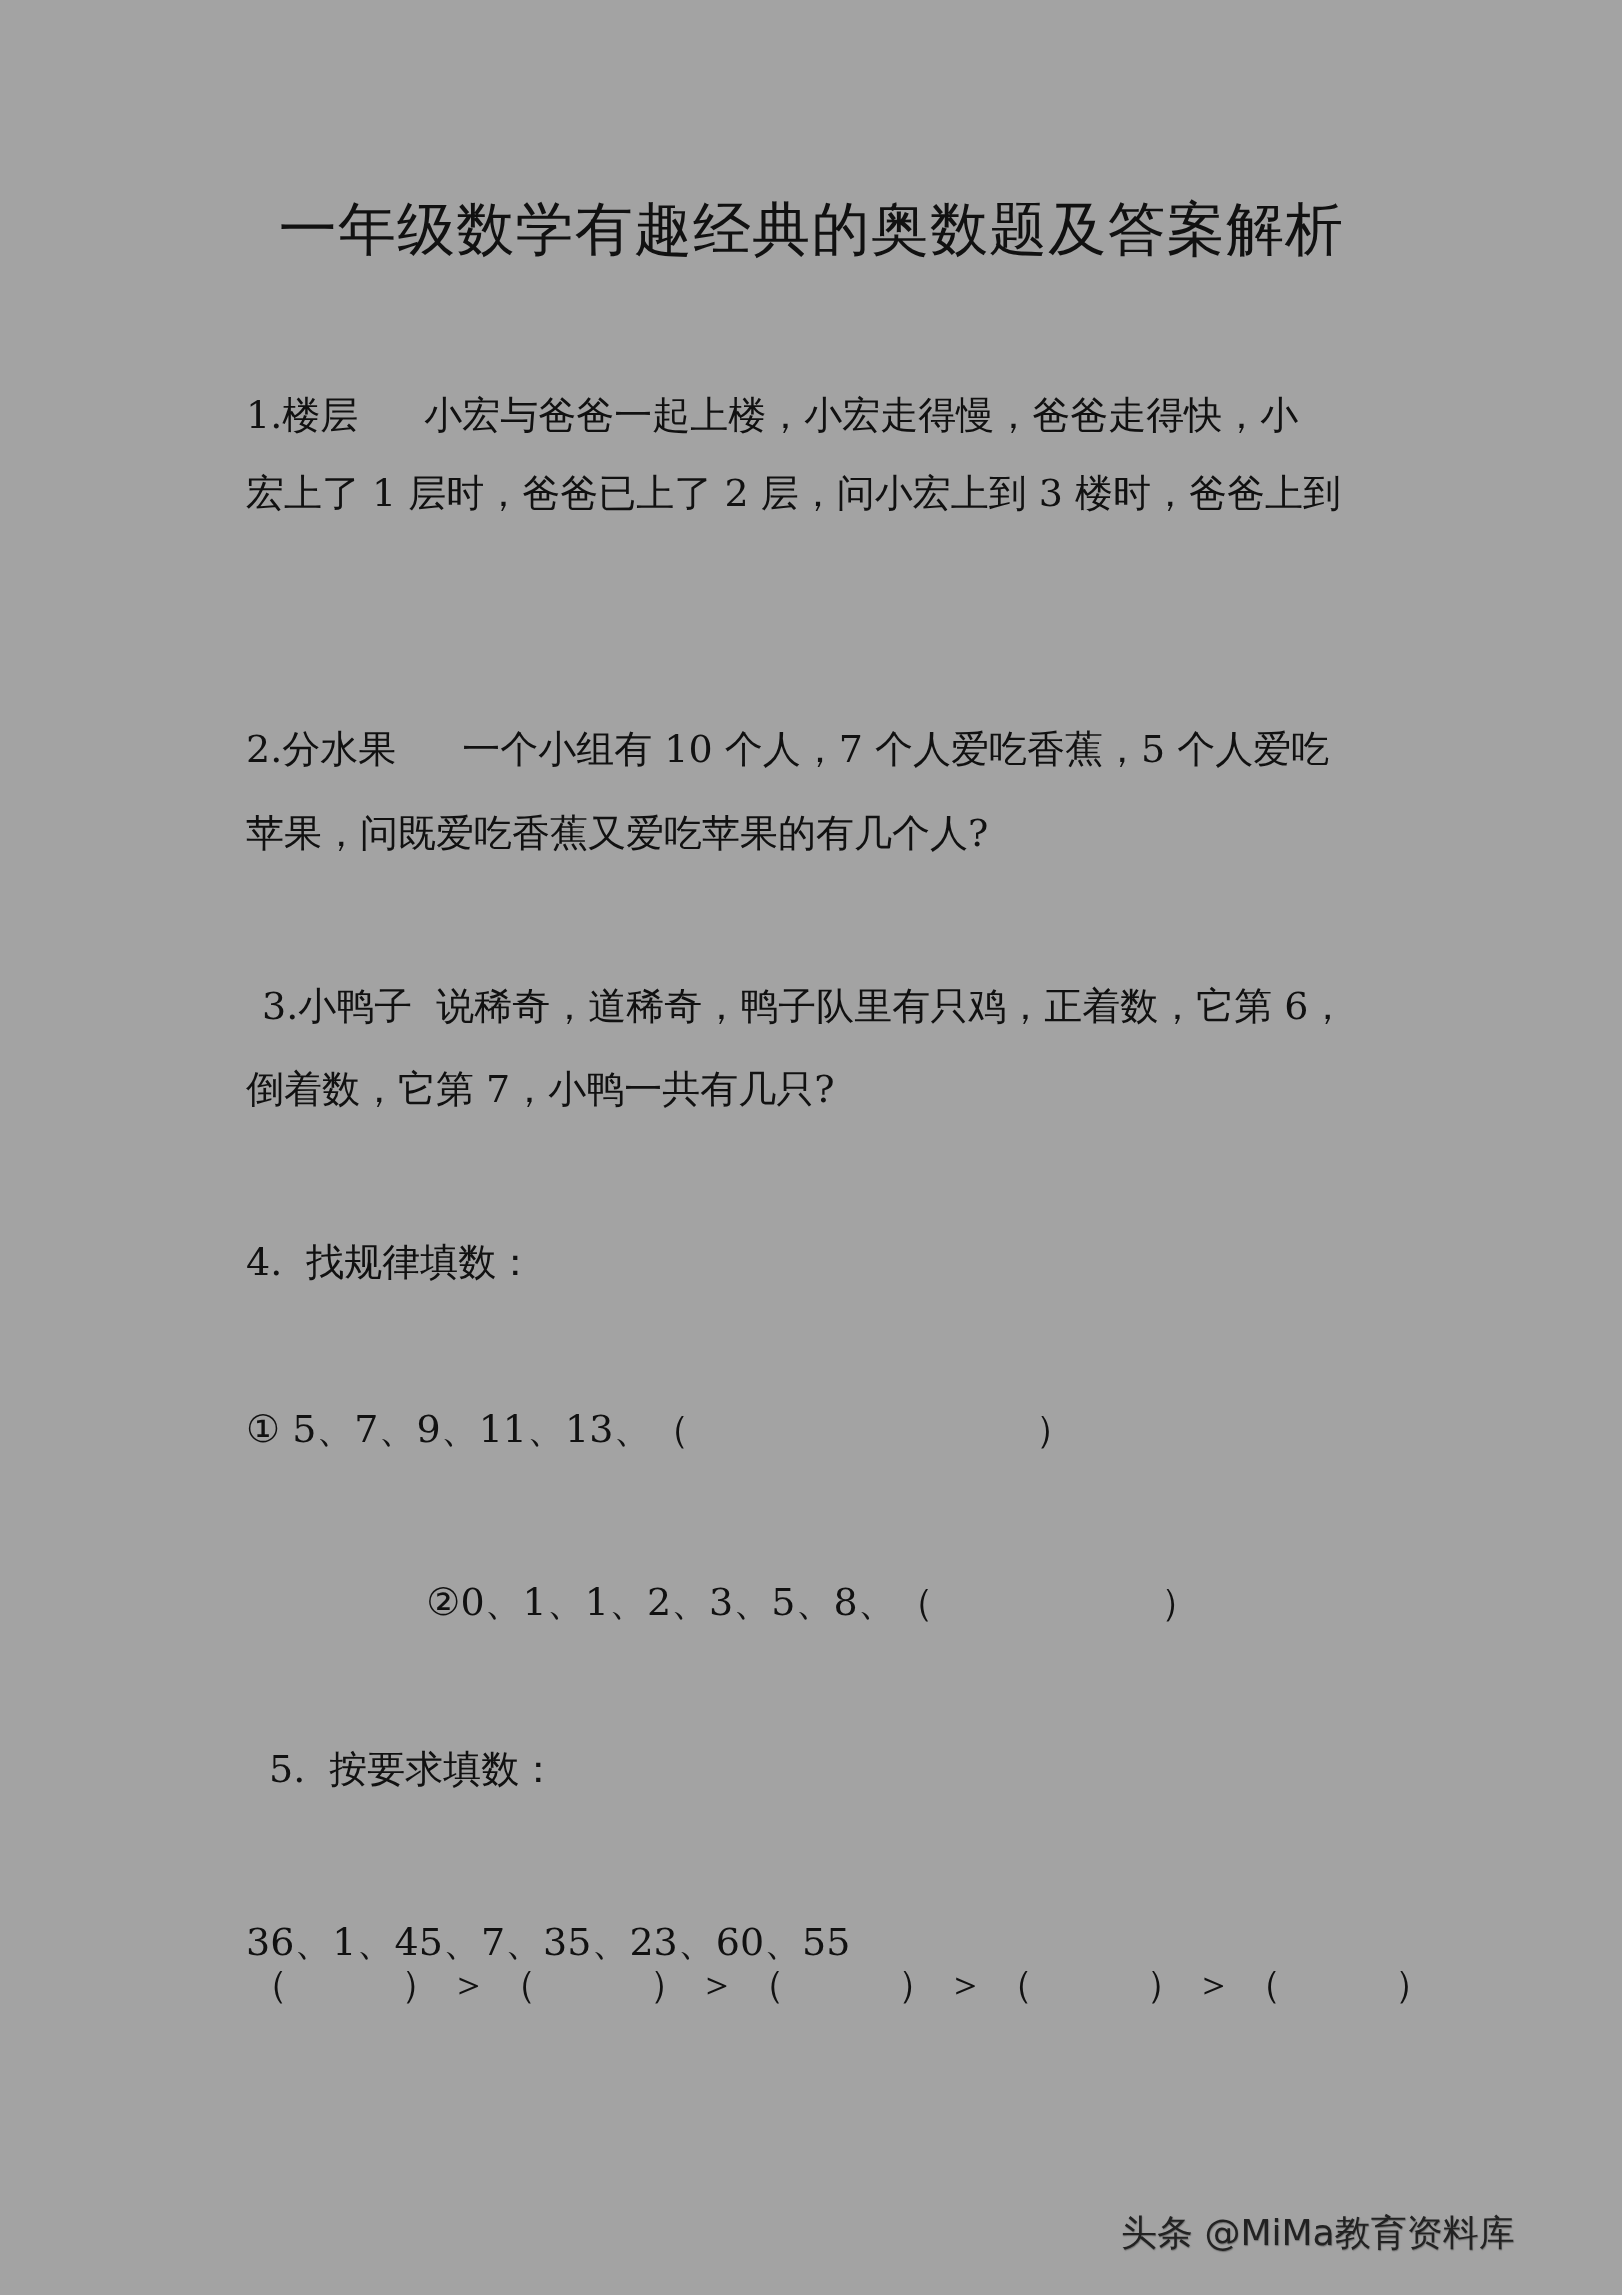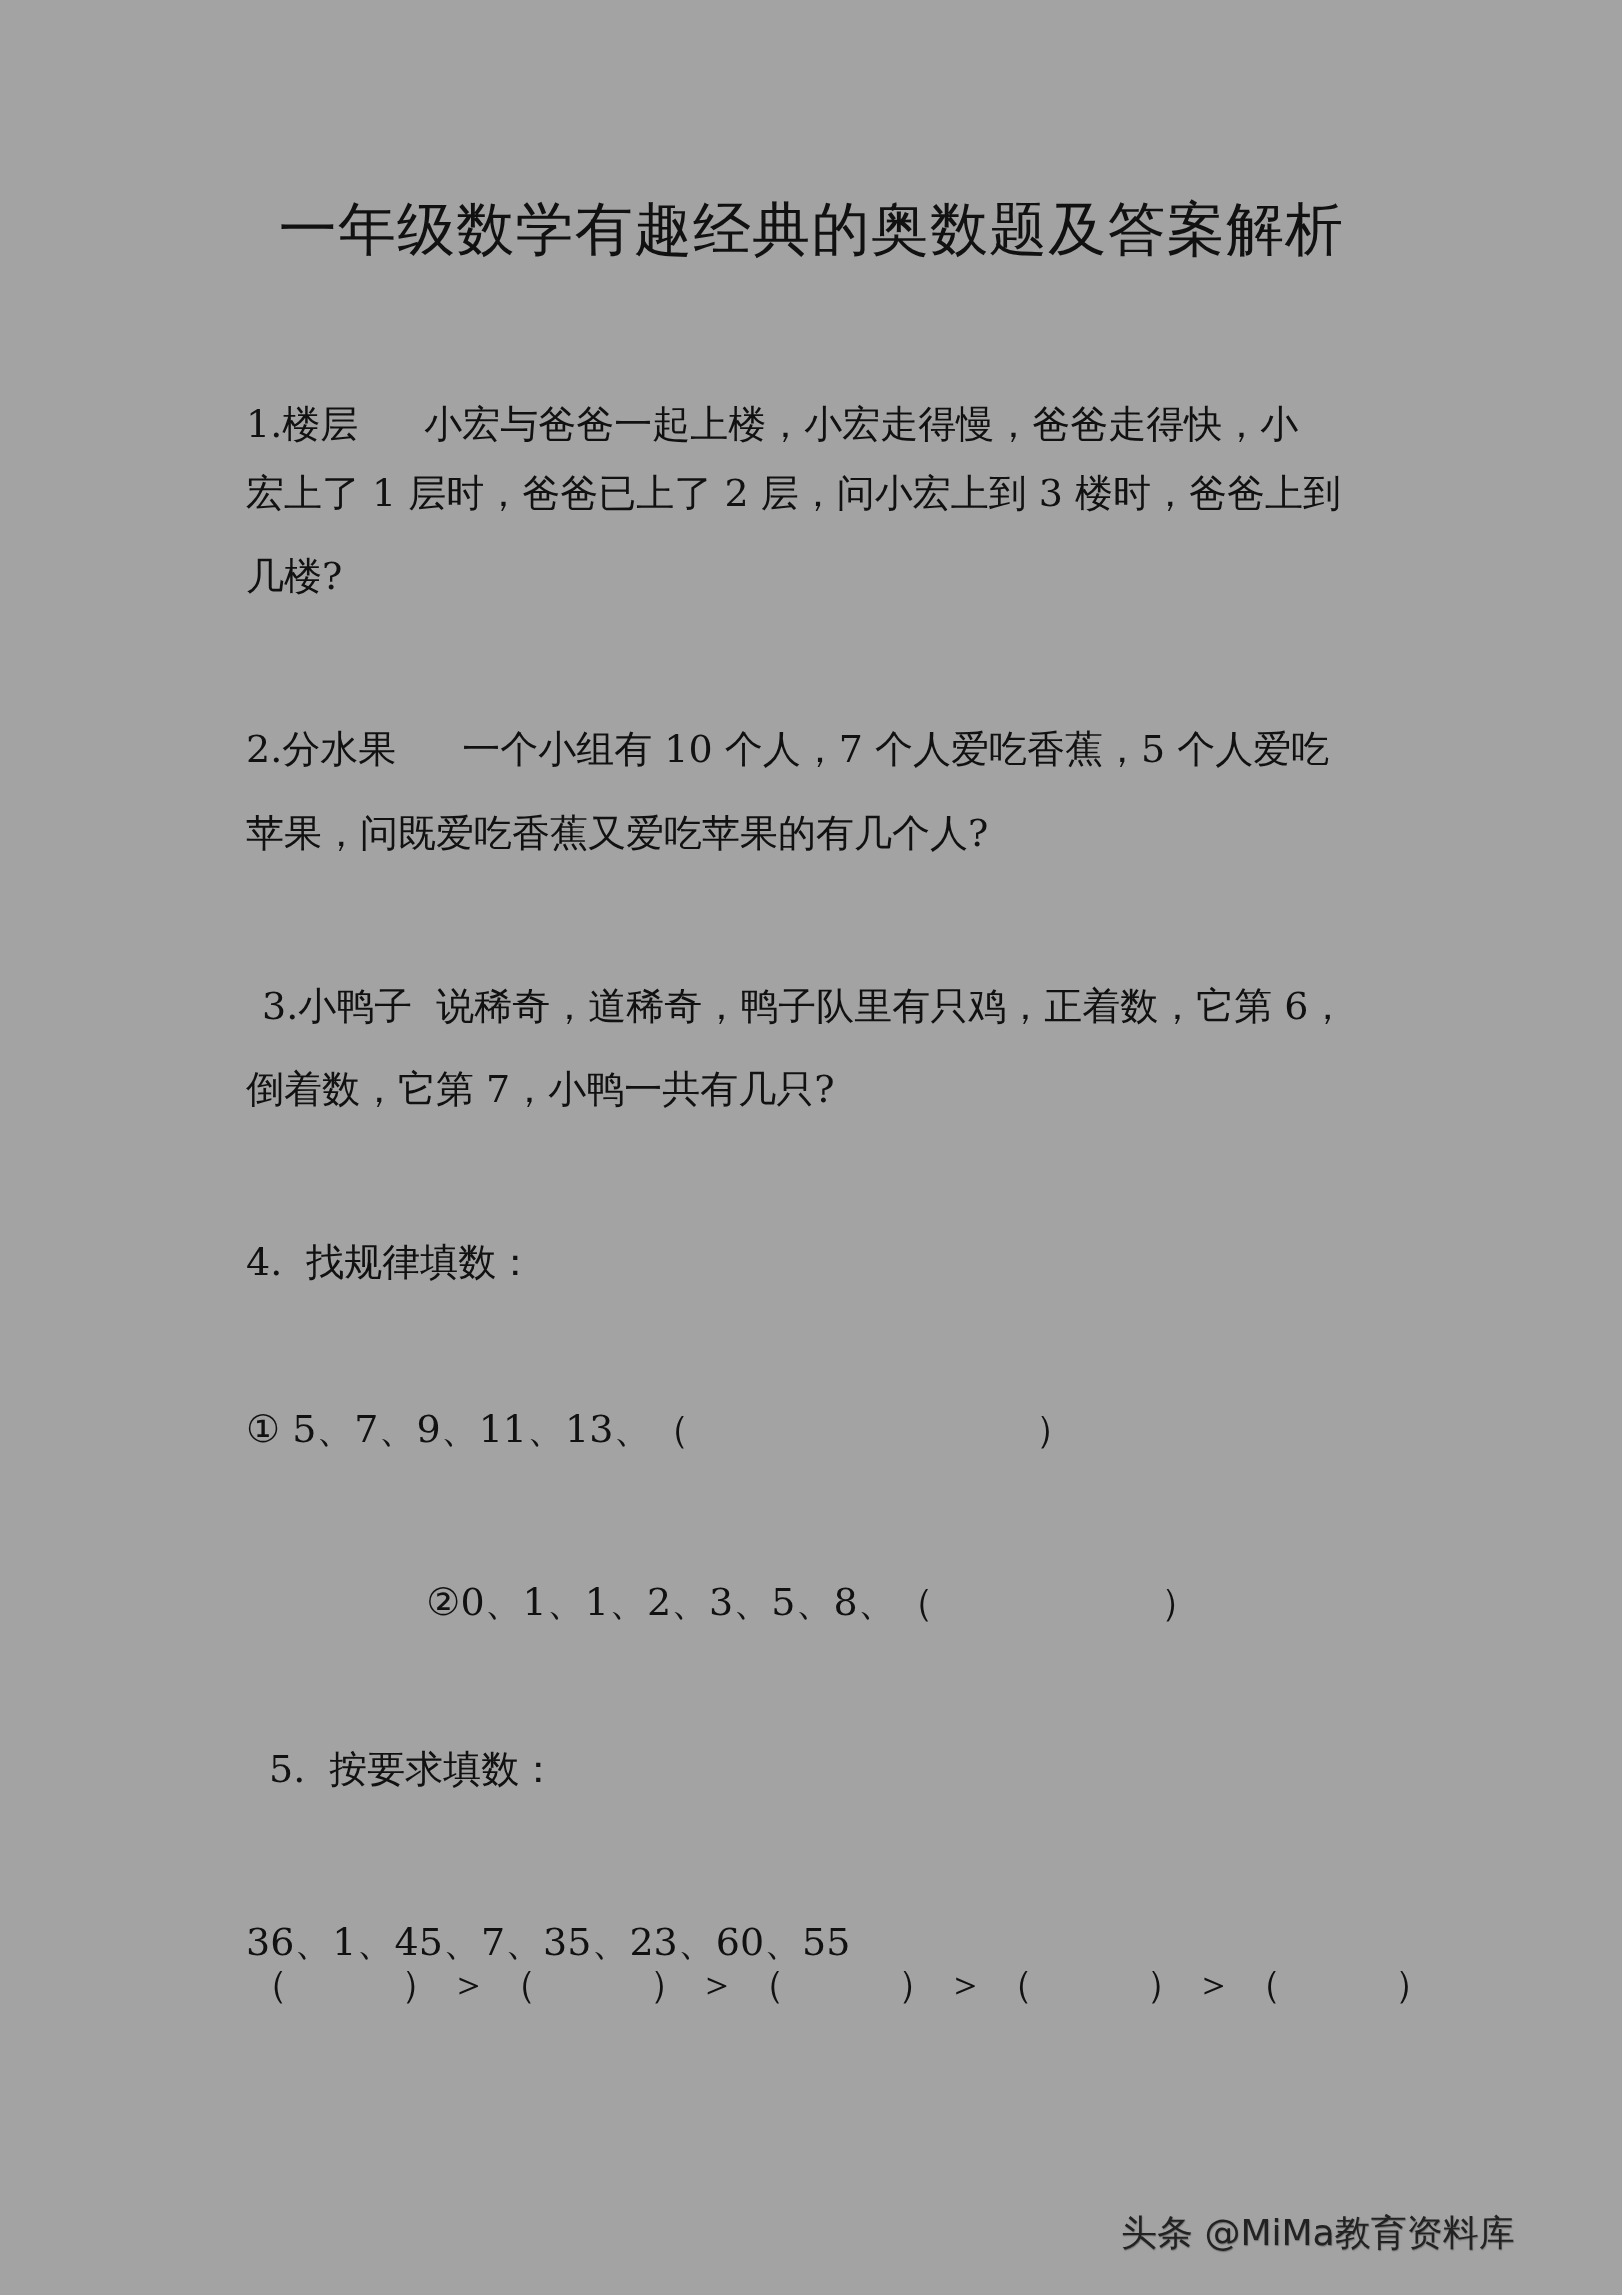--- a/index.html
+++ b/index.html
@@ -70,23 +70,22 @@
       text-shadow: 0.6px 1.2px 1.2px rgba(0,0,0,0.35);
     }
   </style>
 </head>
 <body>
 
 <div class="page">
 
   <div class="title">一年级数学有趣经典的奥数题及答案解析</div>
 
-  <div class="line" style="top:396px;margin-top:9px;"><span>1.</span><span>楼层</span><span class="gap"></span><span>小宏与爸爸一起上楼，小宏走得慢，爸爸走得快，小</span></div>
+  <div class="line" style="top:396px;"><span>1.</span><span>楼层</span><span class="gap"></span><span>小宏与爸爸一起上楼，小宏走得慢，爸爸走得快，小</span></div>
   <div class="line" style="top:474px;">宏上了 1 层时，爸爸已上了 2 层，问小宏上到 3 楼时，爸爸上到</div>
-  <div class="line" style="top:557px;">几楼?</div>
 
   <div class="line" style="top:730px;"><span>2.</span><span>分水果</span><span class="gap"></span><span>一个小组有 10 个人，7 个人爱吃香蕉，5 个人爱吃</span></div>
   <div class="line" style="top:814px;">苹果，问既爱吃香蕉又爱吃苹果的有几个人?</div>
 
   <div class="line" style="top:987px;margin-left:16px;"><span>3.</span><span>小鸭子</span><span class="gap-sm"></span><span>说稀奇，道稀奇，鸭子队里有只鸡，正着数，它第 6，</span></div>
   <div class="line" style="top:1070px;">倒着数，它第 7，小鸭一共有几只?</div>
 
   <div class="line" style="top:1243px;"><span>4.</span><span class="gap-sm"></span><span>找规律填数：</span></div>
 
   <div class="line" style="top:1410px;"><span>①</span><span> 5、7、9、11、13、</span><span>（</span><span class="blank-wide"></span><span>）</span></div>

